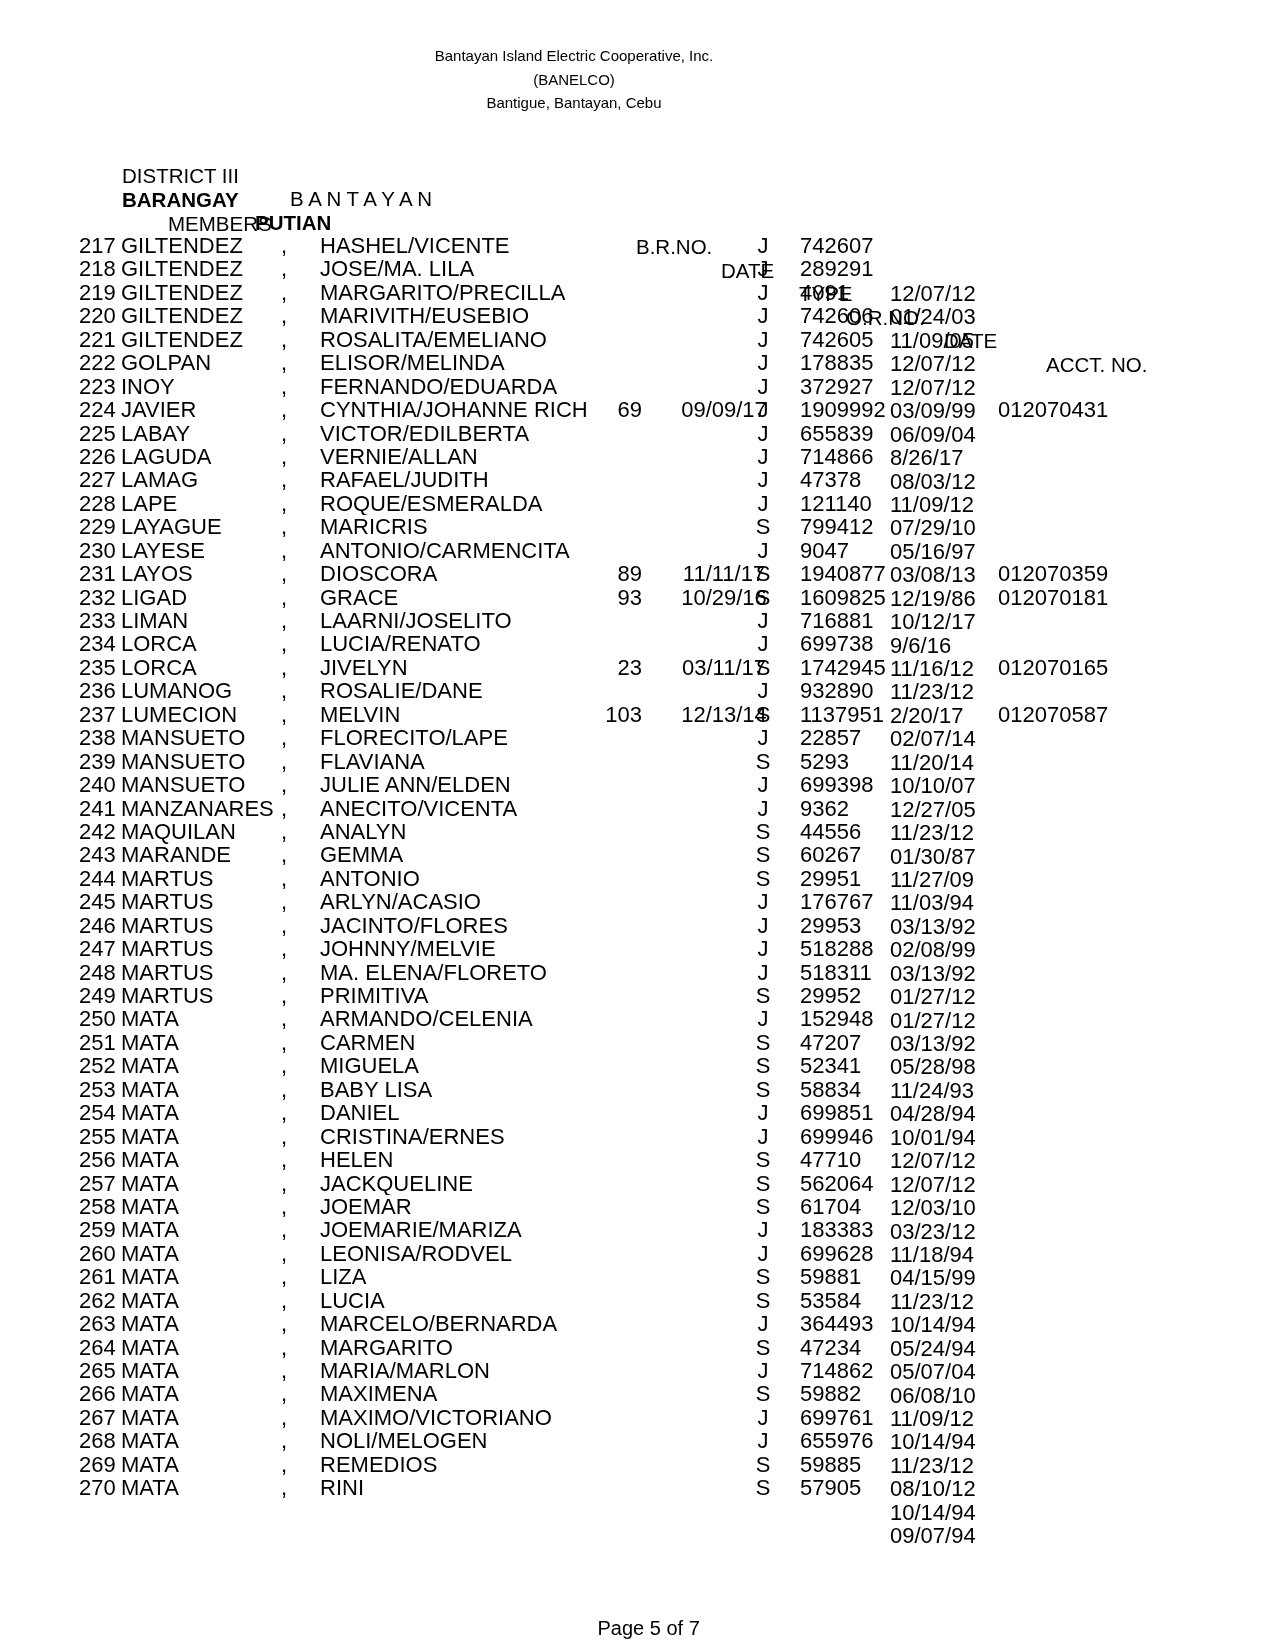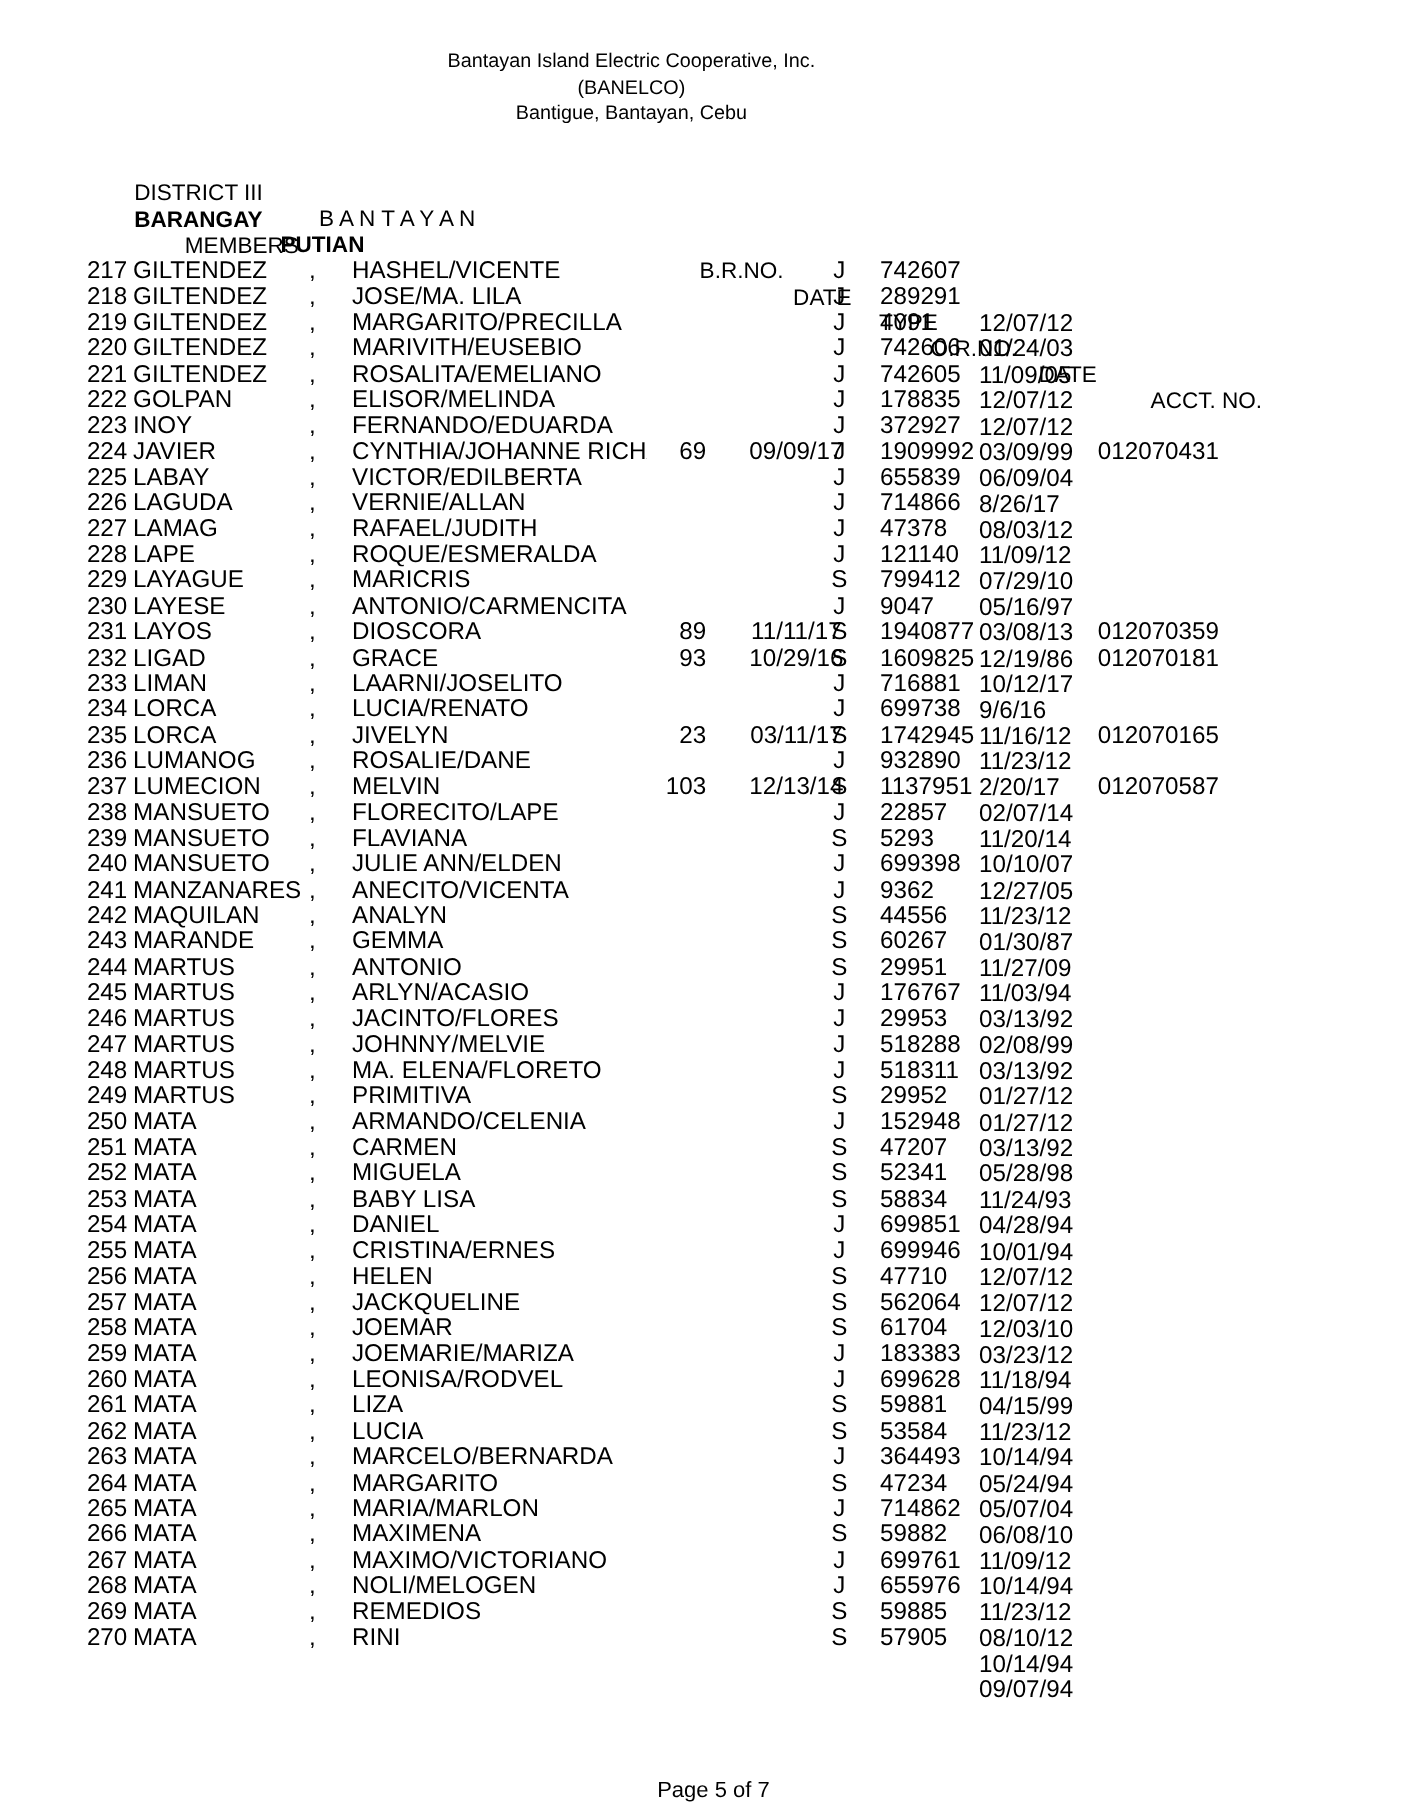--- a/index.html
+++ b/index.html
@@ -22,21 +22,21 @@
     box-sizing: border-box;
   }
 
   
   .letterhead {
     position: absolute;
     top: 44px;
     left: 0;
     width: 1148px;
     text-align: center;
-    font-size: 18px;
+    font-size: 15px;
     line-height: 23.5px;
   }
   .letterhead > div { white-space: pre; }
 
   
   .hdr {
     position: absolute;
     left: 0;
     width: 1275px;
     font-size: 20.5px;

